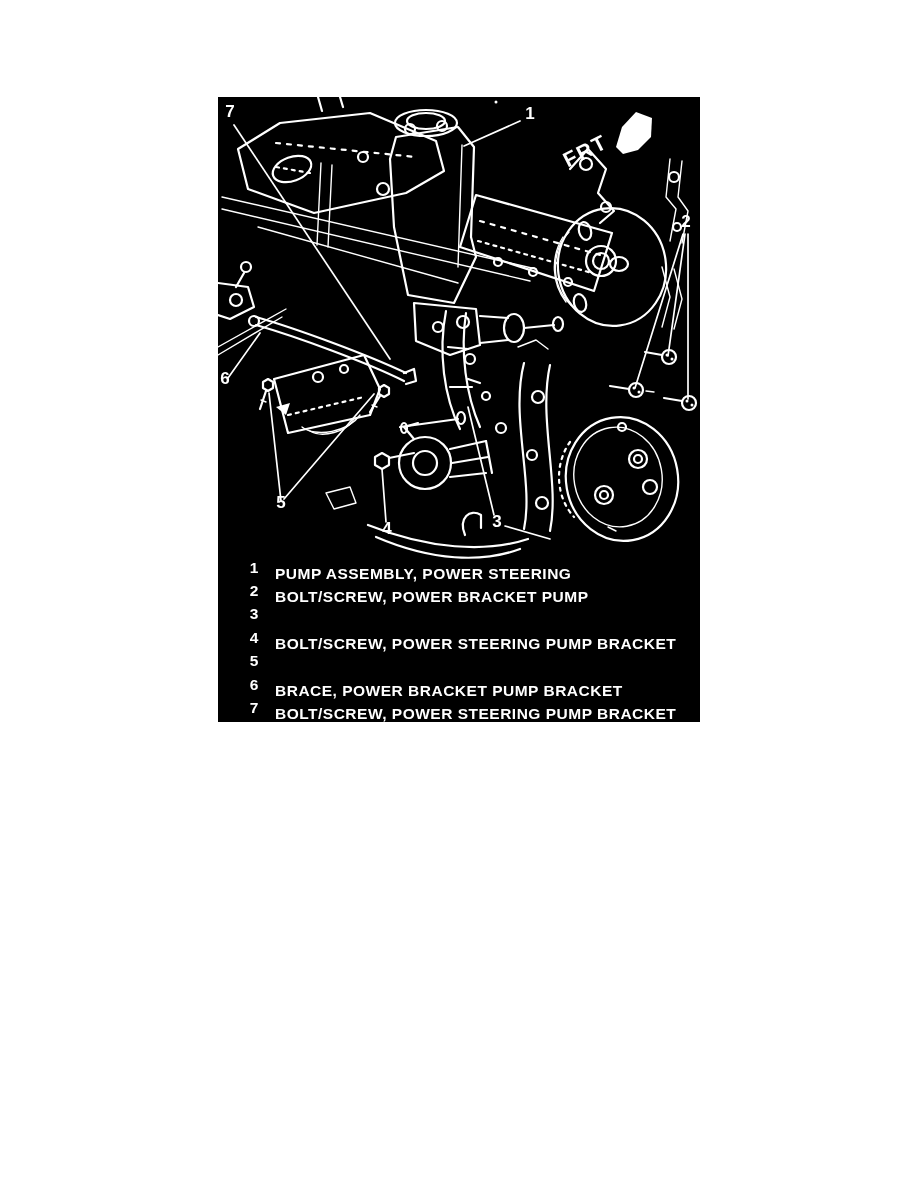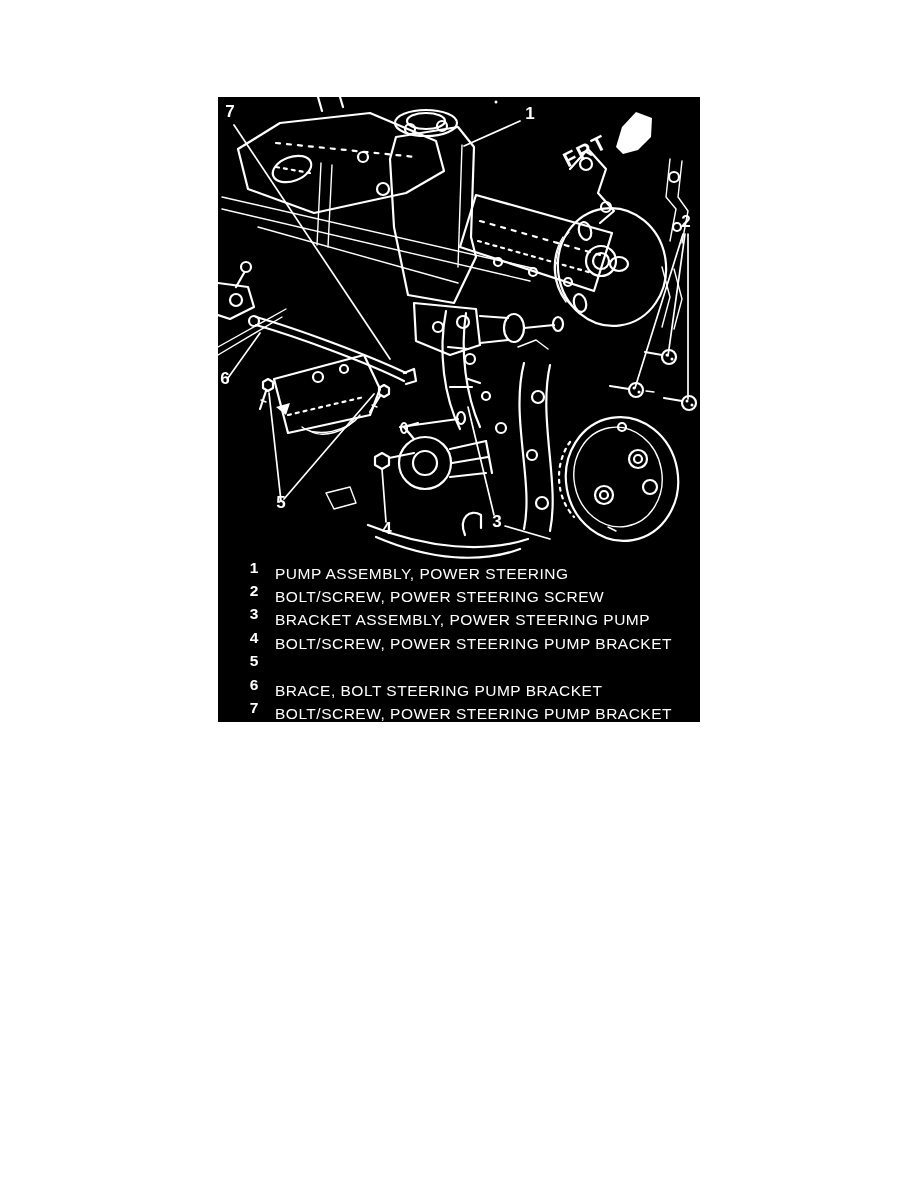--- a/index.html
+++ b/index.html
@@ -24,21 +24,21 @@
     color:var(--art,#fff);font-size:17px;font-weight:700;line-height:18px;
   }
   .frt{
     position:absolute;left:344px;top:42px;
     color:var(--art,#fff);font-size:21px;font-weight:700;letter-spacing:2px;
     transform:rotate(-27deg);
   }
   .legend{position:absolute;left:28px;top:459px;width:440px;}
   .legend-row{display:flex;align-items:center;height:23.4px;color:var(--art,#fff);}
   .legend-num{width:16px;text-align:center;font-size:15.5px;font-weight:700;flex:none;}
-  .legend-label{margin-left:13px;font-size:15.5px;font-weight:400;letter-spacing:0.5px;white-space:nowrap;margin-top:12px;}
+  .legend-label{margin-left:13px;font-size:15.5px;font-weight:700;letter-spacing:0.5px;white-space:nowrap;margin-top:12px;}
 </style>
 </head>
 <body>
 
 <div class="figure-panel">
 
   <svg class="art" width="482" height="625" viewBox="0 0 482 625">
 
     <g>
       <path d="M100,0 L104,14"></path>
@@ -258,36 +258,35 @@
 
   <span class="frt">FRT</span>
 
   <div class="legend">
     <div class="legend-row">
       <span class="legend-num">1</span>
       <span class="legend-label">PUMP ASSEMBLY, POWER STEERING</span>
     </div>
     <div class="legend-row">
       <span class="legend-num">2</span>
-      <span class="legend-label">BOLT/SCREW, POWER STEERING SCREW</span>
+      <span class="legend-label">BOLT/SCREW, POWER BRACKET PUMP</span>
     </div>
     <div class="legend-row">
       <span class="legend-num">3</span>
-      <span class="legend-label">BRACKET ASSEMBLY, POWER STEERING PUMP</span>
     </div>
     <div class="legend-row">
       <span class="legend-num">4</span>
       <span class="legend-label">BOLT/SCREW, POWER STEERING PUMP BRACKET</span>
     </div>
     <div class="legend-row">
       <span class="legend-num">5</span>
     </div>
     <div class="legend-row">
       <span class="legend-num">6</span>
-      <span class="legend-label">BRACE, BOLT STEERING PUMP BRACKET</span>
+      <span class="legend-label">BRACE, POWER BRACKET PUMP BRACKET</span>
     </div>
     <div class="legend-row">
       <span class="legend-num">7</span>
       <span class="legend-label">BOLT/SCREW, POWER STEERING PUMP BRACKET</span>
     </div>
   </div>
 
 </div>
 
 </body></html>

